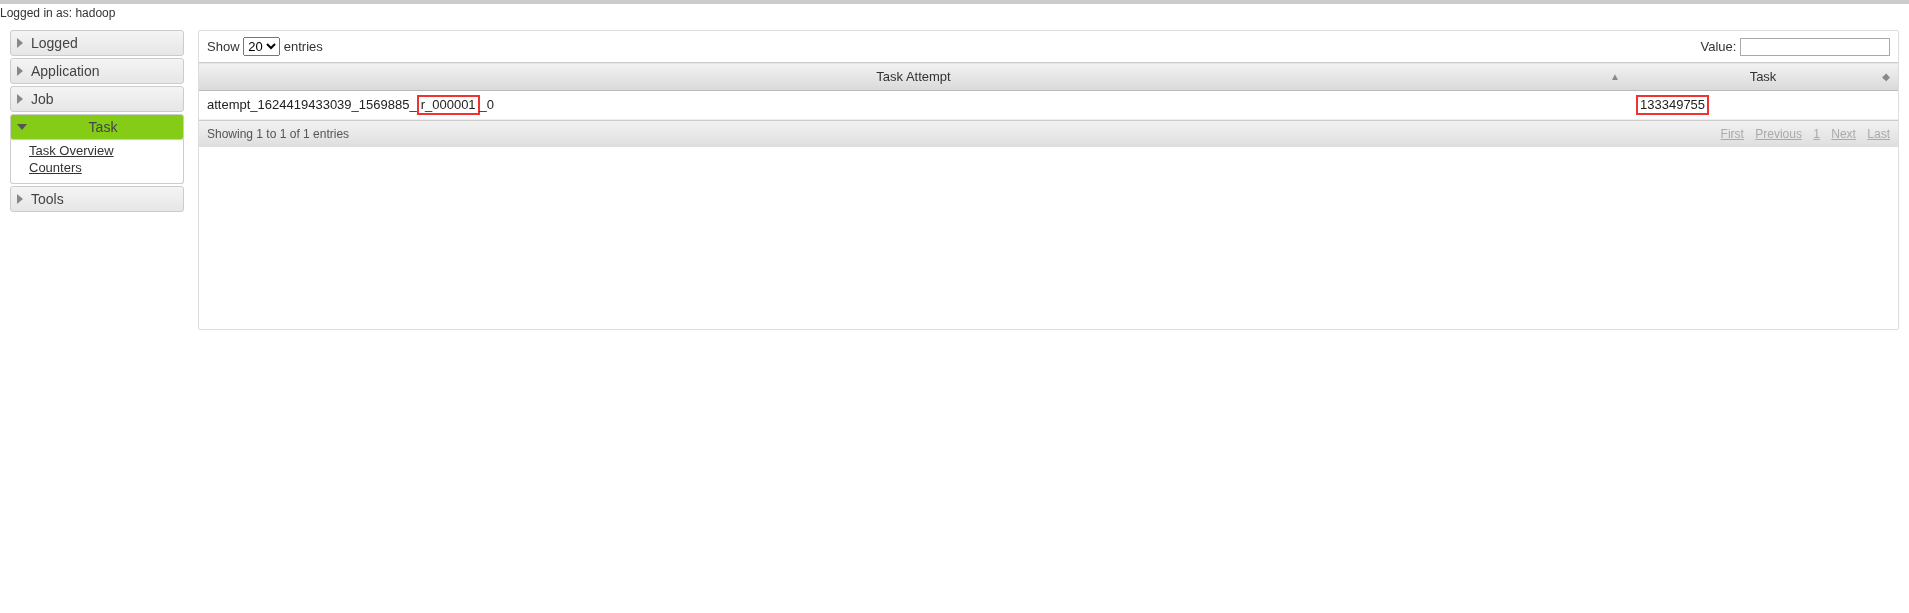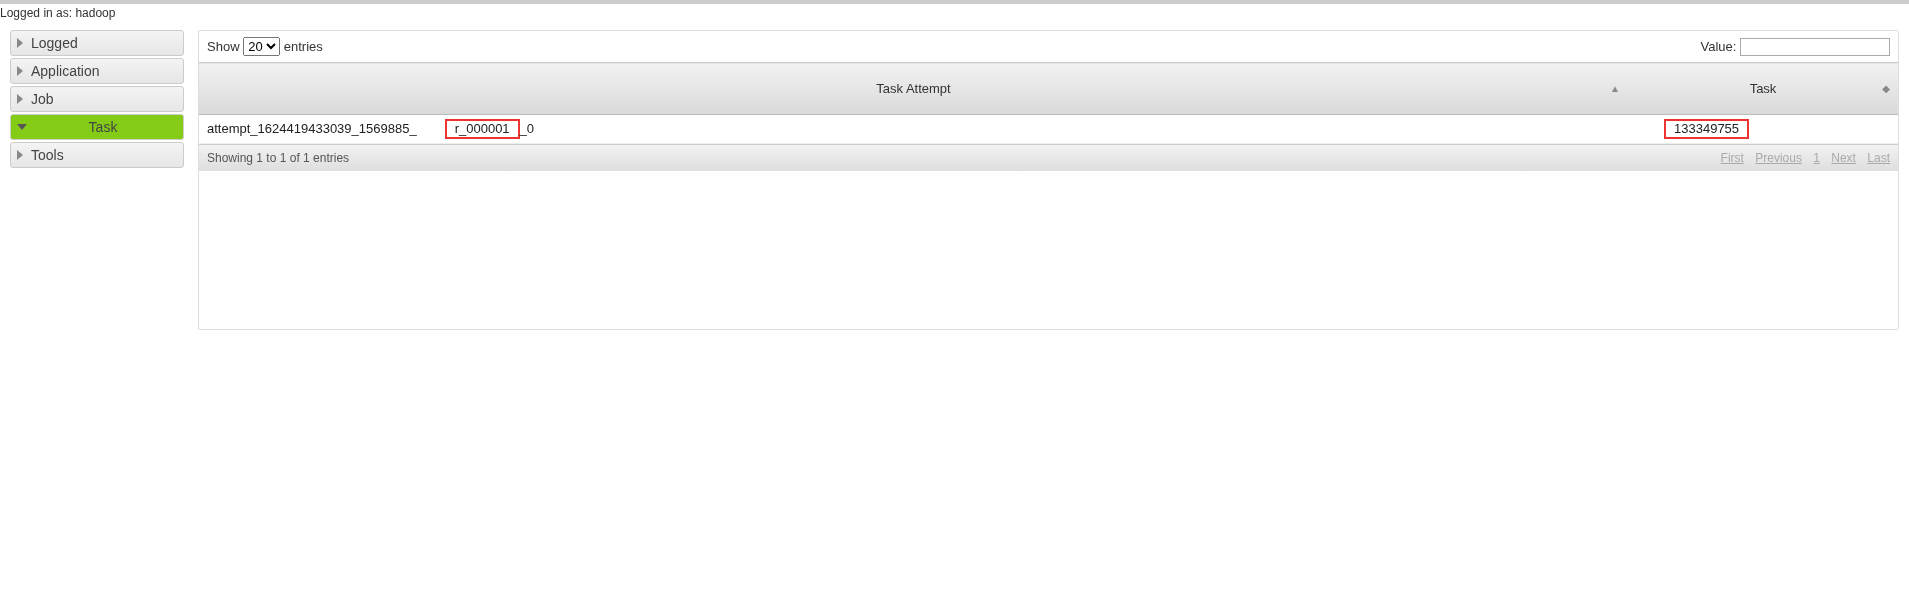--- a/index.html
+++ b/index.html
@@ -123,44 +123,43 @@
   width: 100%;
   border-collapse: collapse;
   font-size: 13px;
 }
 table.data thead th {
   background: linear-gradient(#f2f2f2, #d9d9d9);
   border-top: 1px solid #ccc;
   border-bottom: 1px solid #bbb;
   font-weight: normal;
   color: #333;
-  padding: 18px 8px;
+  padding: 6px 8px;
   text-align: center;
   position: relative;
 }
 .sort-ind {
   position: absolute;
   right: 8px;
   top: 50%;
   transform: translateY(-50%);
   color: #888;
   font-size: 10px;
   line-height: 1;
 }
 table.data tbody td {
   padding: 4px 8px;
   border-bottom: 1px solid #eee;
   color: #222;
 }
 .hl-box {
   display: inline-block;
   border: 2px solid #e33;
-  padding: 0 8px;
+  padding: 0 2px;
   line-height: 1.2;
-  margin-left: 28px;
 }
 .dt-foot {
   display: flex;
   justify-content: space-between;
   align-items: flex-end;
   background: linear-gradient(#f2f2f2, #dedede);
   padding: 6px 8px;
   color: #555;
   font-size: 12px;
   border-top: 1px solid #ccc;
@@ -181,20 +180,24 @@
 
 <div class="header">
 </div>
 
 <div class="layout">
   <div class="sidebar">
     <div class="accordion-head"><span>Logged</span></div>
     <div class="accordion-head"><span>Application</span></div>
     <div class="accordion-head"><span>Job</span></div>
     <div class="accordion-head active"><span>Task</span></div>
+    <div class="accordion-body">
+      <a href="#">Task Overview</a>
+      <a href="#">Counters</a>
+    </div>
     <div class="accordion-head"><span>Tools</span></div>
   </div>
 
   <div class="content">
     <div class="dt-head">
       <div>
         <span>Show</span>
         <select>
           <option>20</option>
         </select>

